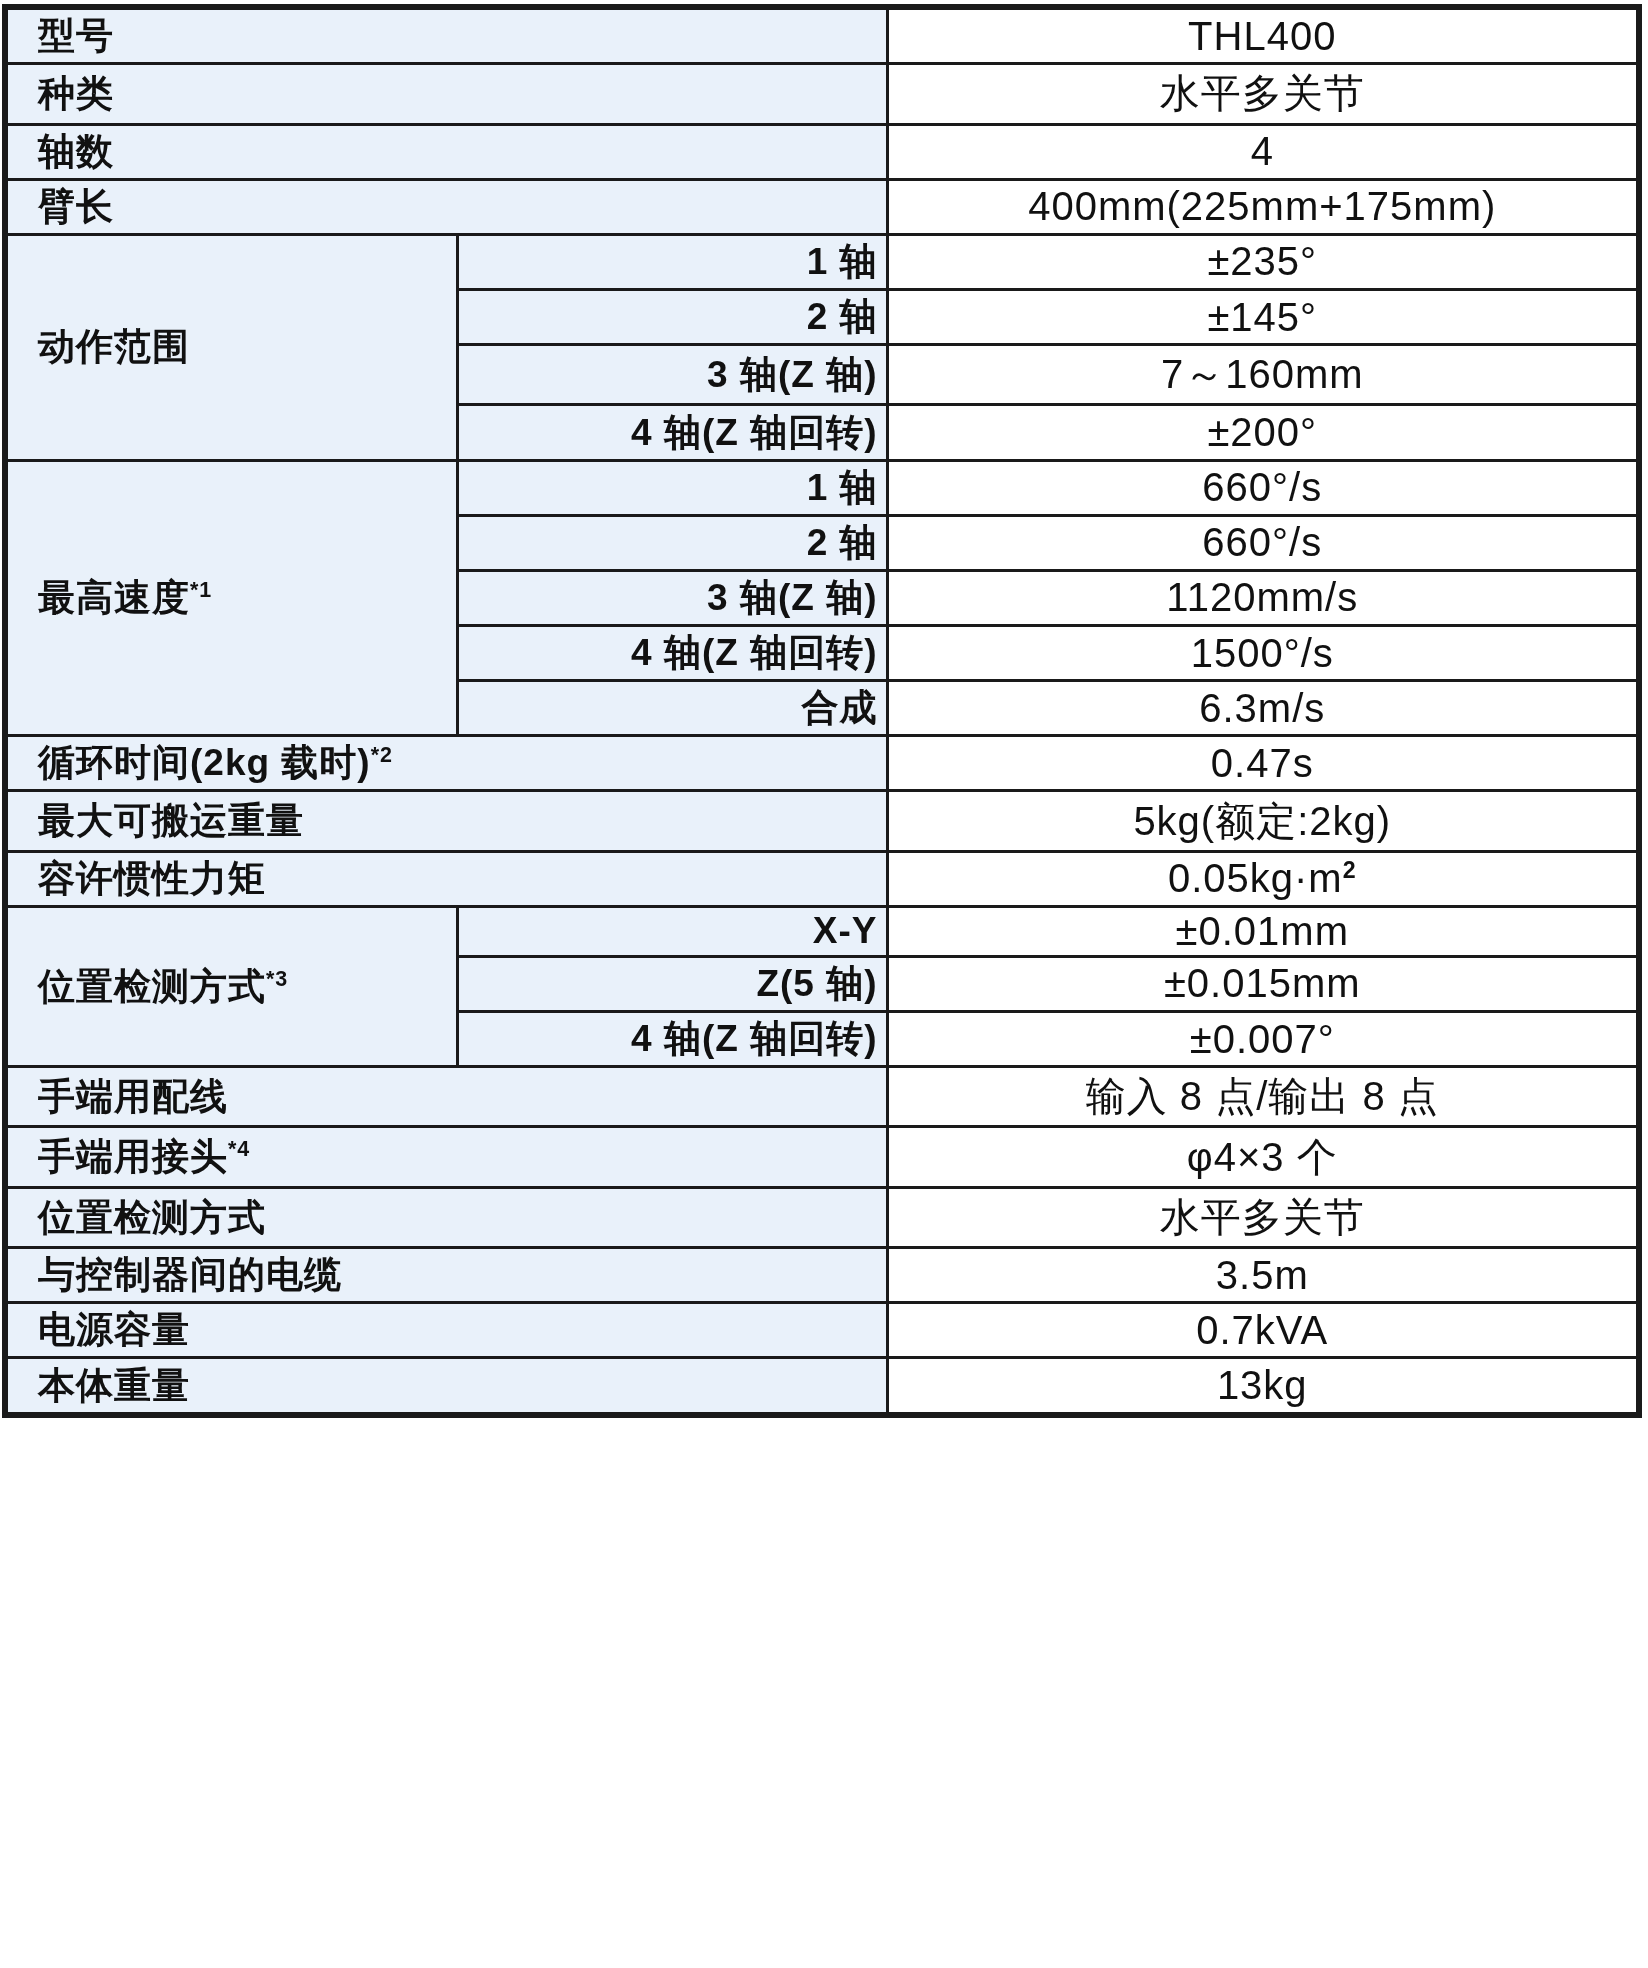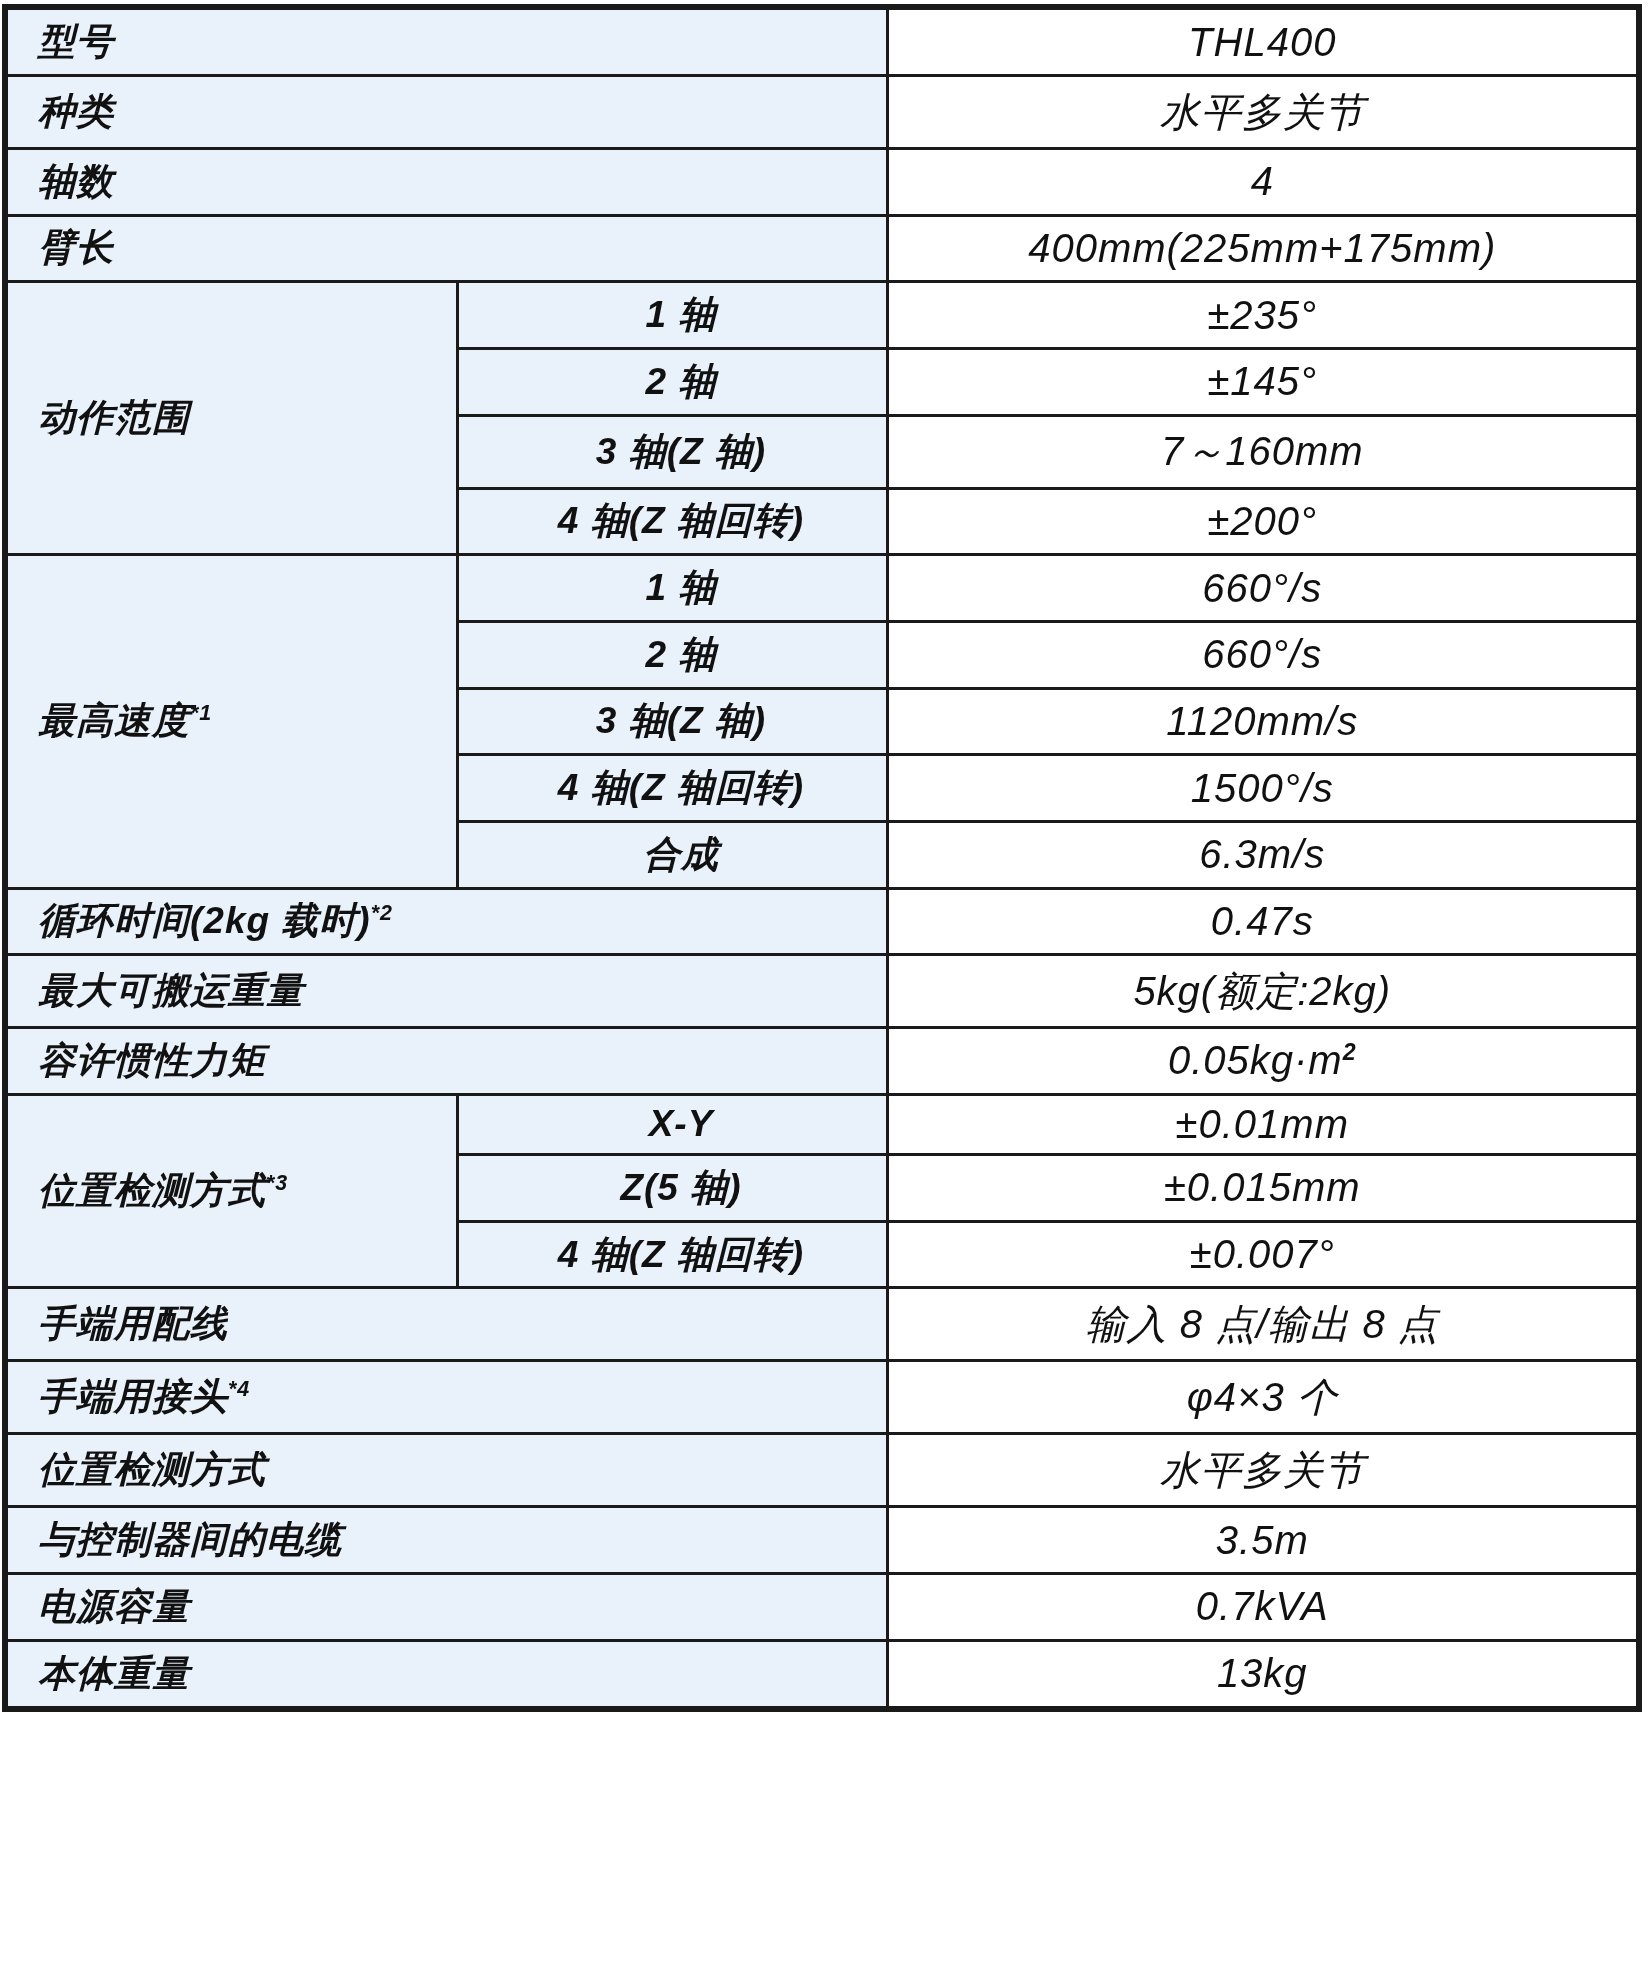--- a/index.html
+++ b/index.html
@@ -12,41 +12,40 @@
   body{
     width:1648px;height:1968px;
     background:#ffffff;
     font-family:"Liberation Sans","DejaVu Sans",sans-serif;
     color:var(--text);
   }
   table.spec{
     border-collapse:collapse;
     table-layout:fixed;
     width:1640px;
-    height:1708px;
+    height:1414px;
     margin:4px 12px 0 2px;
     border:6px solid var(--border);
-    font-style:italic;
   }
   table.spec td{
     border:3px solid var(--border);
     overflow:hidden;
     vertical-align:middle;
   }
   td.lab{
     background:var(--label-bg);
     text-align:left;
     padding:0 10px 0 30px;
     font-size:37px;
     font-weight:600;
     letter-spacing:1px;
   }
   td.sub{
     background:var(--label-bg);
-    text-align:center;
+    text-align:right;
     padding:0 8px 0 26px;
     font-size:37px;
     font-weight:600;
     letter-spacing:1px;
   }
   td.val{
     background:var(--value-bg);
     text-align:center;
     padding:0 24px;
     font-size:40px;

